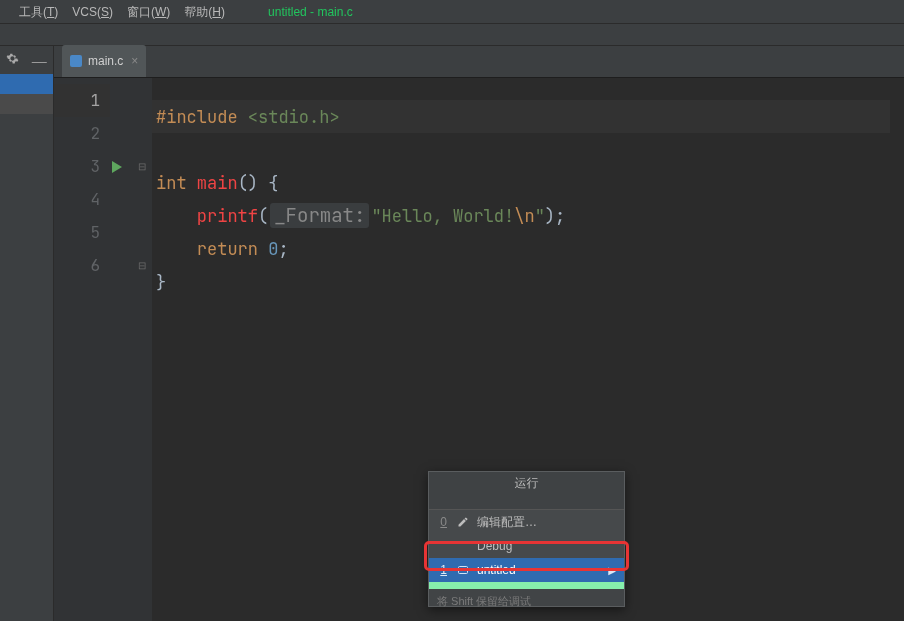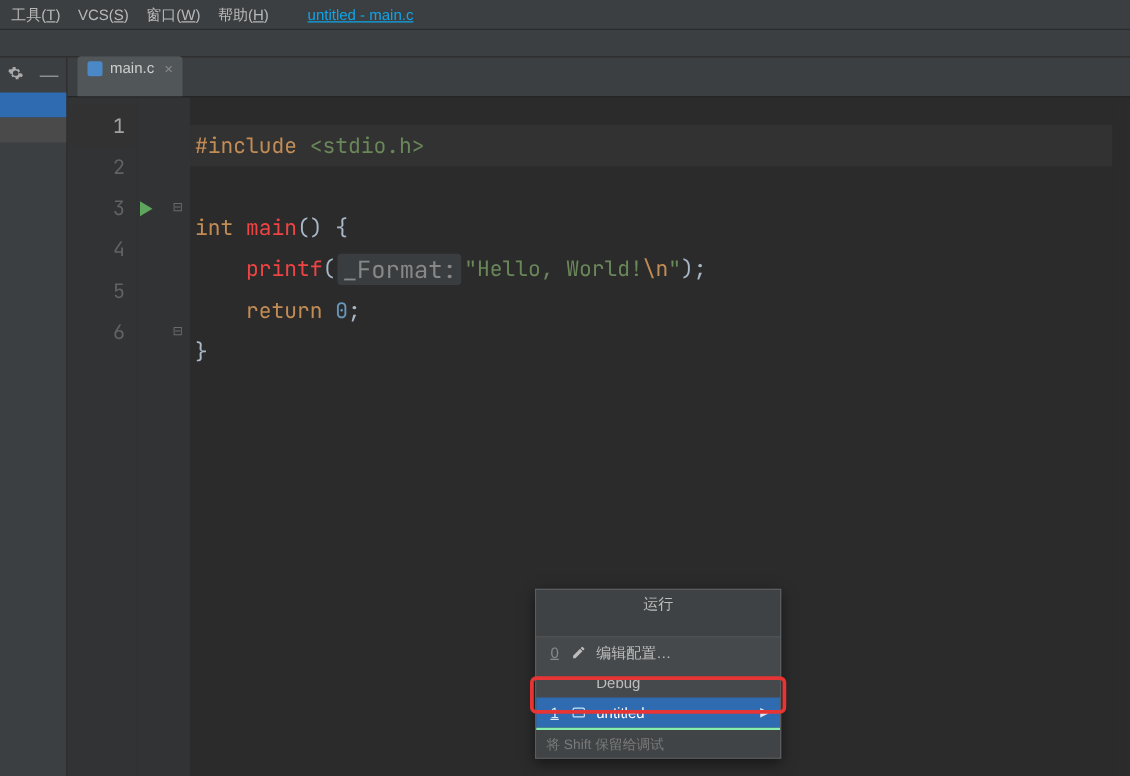--- a/index.html
+++ b/index.html
@@ -1,37 +1,37 @@
 <!DOCTYPE html>
 <html><head>
 <meta charset="utf-8">
 <style>
   * { margin: 0; padding: 0; box-sizing: border-box; }
   html, body { width: 904px; height: 621px; overflow: hidden; background: #2b2b2b; font-family: "Microsoft YaHei", "Segoe UI", sans-serif; font-size: 12px; color: #bbb; }
   .root { position: relative; width: 904px; height: 621px; background: #2b2b2b; }
 
   
-  .menubar { height: 24px; background: #3c3f41; display: flex; align-items: center; padding: 0 2px; border-bottom: 1px solid #2b2b2b; }
+  .menubar { height: 24px; background: #3c3f41; display: flex; align-items: center; padding: 0 12px; border-bottom: 1px solid #2b2b2b; }
   .menu-item { color: #b8b8b8; padding: 0 7px; font-size: 12px; line-height: 24px; cursor: default; }
   .menu-hot { text-decoration: underline; }
-  .title { color: #0ea5e9; margin-left: 24px; font-size: 12px; text-decoration: underline; }
+  .title { color: #22c55e; margin-left: 36px; font-size: 12px; }
 
   .toolbar { height: 22px; background: #3c3f41; border-bottom: 1px solid #2b2b2b; }
 
   
   .body { display: flex; height: calc(621px - 24px - 22px); }
   .left-strip { width: 54px; background: #3c3f41; border-right: 1px solid #2b2b2b; display: flex; flex-direction: column; align-items: center; padding-top: 4px; }
   .gear-row { width: 100%; display: flex; justify-content: space-around; align-items: center; height: 20px; color: #9a9a9a; margin-bottom: 4px;}
   .left-tile { width: 100%; height: 20px; }
   .left-tile.sel { background: #2f6bb0; }
   .left-tile.dim { background: #4a4a4a; }
 
   .main { flex: 1; display: flex; flex-direction: column; }
   .tabbar { height: 32px; background: #3c3f41; display: flex; align-items: flex-end; padding-left: 8px; border-bottom: 1px solid #1e1e1e;}
-  .tab { height: 28px; background: #515658; display: flex; align-items: flex-end; padding: 16px 8px; font-size: 12px; color: #cfcfcf; border-top-left-radius: 3px; border-top-right-radius: 3px; }
+  .tab { height: 28px; background: #515658; display: flex; align-items: center; padding: 16px 8px; font-size: 12px; color: #cfcfcf; border-top-left-radius: 3px; border-top-right-radius: 3px; }
   .tab .fileicon { width: 12px; height: 12px; background: #4a88c7; margin-right: 6px; display:inline-block; border-radius:2px;}
   .tab .close { color: #8a8a8a; margin-left: 8px; font-size: 12px; line-height:12px;}
 
   .editor-row { display: flex; flex: 1; }
   .gutter { width: 56px; background: #313335; padding-top: 6px; }
   .ln-row { height: 33px; display: flex; justify-content: flex-end; align-items: center; padding-right: 10px; color: #606366; font-family: "JetBrains Mono", "Consolas", monospace; font-size: 16px;}
   .ln-row.hl { background: #323232; color: #a4a3a3; }
   .iconcol { width: 26px; background: #313335; padding-top: 6px; }
   .ic-row { height: 33px; display:flex; align-items:center; justify-content:flex-start; padding-left:2px; }
   .run-tri { width: 0; height: 0; border-left: 10px solid #5ea65e; border-top: 6px solid transparent; border-bottom: 6px solid transparent; }
@@ -54,21 +54,21 @@
   
   .popup { position: absolute; left: 428px; top: 471px; width: 197px; background: #46494b; border: 1px solid #5a5d5f; box-shadow: 0 3px 10px rgba(0,0,0,0.5); }
   .popup-title { height: 38px; background: #3f4244; text-align: center; line-height: 22px; color: #bdbdbd; font-size: 12px; border-bottom: 1px solid #555;}
   .popup-row { height: 24px; display: flex; align-items: center; padding: 0 8px; color: #bdbdbd; font-size: 12px; position:relative; }
   .popup-row.selected { background: #2f6bb0; color: #fff;  }
   .popup-idx { color: #8a8a8a; margin-right: 10px; text-decoration: underline; width:10px; text-align:right;}
   .popup-row.selected .popup-idx { color: #dce8f5; }
   .popup-ico { width: 12px; height: 12px; margin-right: 8px; display:inline-block;}
   .ico-edit { color:#bdbdbd; }
   .popup-arrow { position:absolute; right:8px; color:#dce8f5; font-size:10px;}
-  .popup-footer { height: 24px; line-height: 24px; padding: 0 8px; color: #7a7a7a; font-size: 11px; border-top: 2px solid #86efac; background:#414446;}
+  .popup-footer { height: 24px; line-height: 24px; padding: 0 8px; color: #7a7a7a; font-size: 11px; border-top: 7px solid #86efac; background:#414446;}
 
   
   .redbox { position: absolute; left: 424px; top: 541px; width: 205px; height: 30px; border: 3px solid #e73434; border-radius: 5px; pointer-events: none; }
 
   .uline { text-decoration: underline; }
 </style>
 </head>
 <body>
 
 <div class="root">

